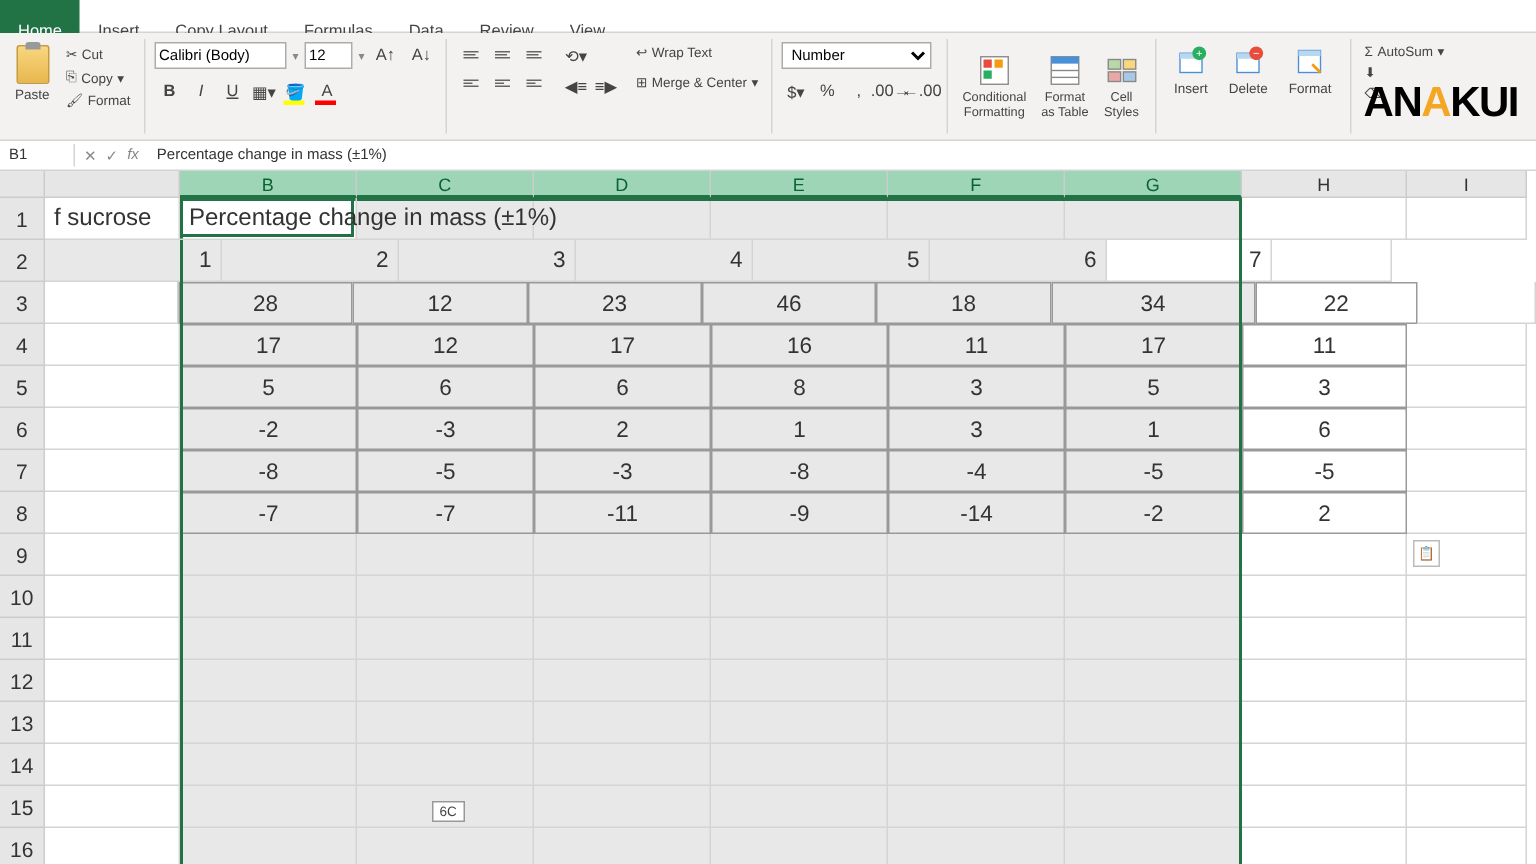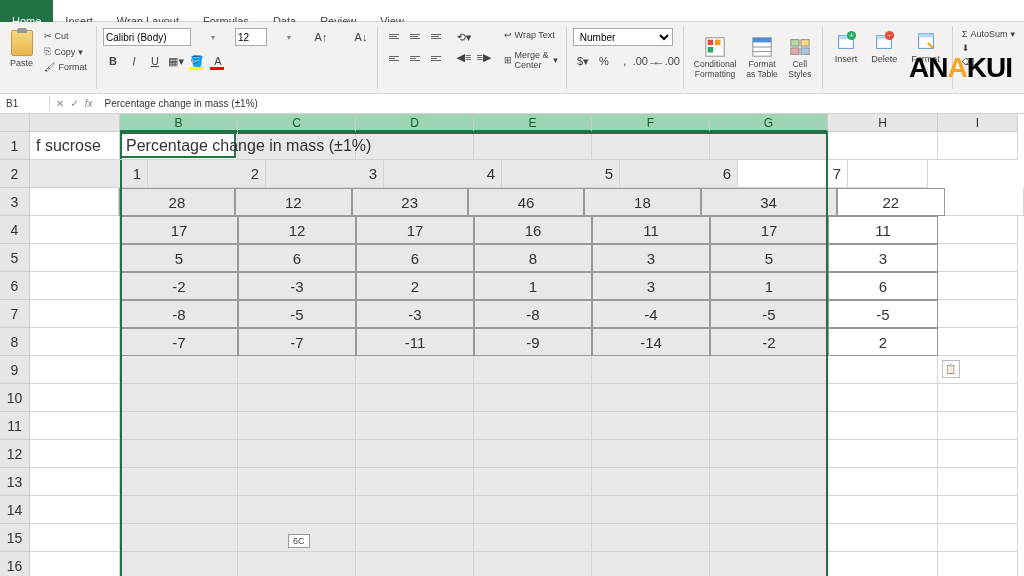--- a/index.html
+++ b/index.html
@@ -6,21 +6,21 @@
 body{width:1024px;height:576px;overflow:hidden;background:#fff;position:relative}
 .tabs{display:flex;background:#fff;height:22px;border-bottom:1px solid #d4d4d4}
 .tab{padding:15px 12px;font-size:11px;color:#444;cursor:pointer}
 .tab.home{background:#217346;color:#fff}
 .ribbon{height:72px;background:#f3f2f1;border-bottom:1px solid #d4d4d4;display:flex;padding:4px 0;position:relative}
 .ribbon-group{border-right:1px solid #d4d4d4;padding:2px 6px;display:flex;flex-direction:column;gap:2px;justify-content:flex-start}
 .paste-btn{display:flex;flex-direction:column;align-items:center;padding:2px 4px;cursor:pointer}
 .paste-icon{width:22px;height:26px;background:linear-gradient(#f8d77e,#e8b74e);border:1px solid #c89a3e;border-radius:2px;position:relative}
 .paste-icon::before{content:'';position:absolute;top:-3px;left:5px;width:10px;height:5px;background:#999;border-radius:2px 2px 0 0}
 .small-btn{font-size:9px;color:#444;display:flex;align-items:center;gap:3px;padding:1px 3px;cursor:pointer}
-.font-row{display:flex;gap:20px;align-items:center}
+.font-row{display:flex;gap:4px;align-items:center}
 .font-select{font-size:10px;border:1px solid #ababab;background:#fff;padding:1px 2px;height:18px}
 .font-name{width:88px}
 .font-size{width:32px}
 .btn-row{display:flex;gap:1px}
 .icon-btn{width:20px;height:18px;display:flex;align-items:center;justify-content:center;font-size:11px;cursor:pointer;color:#444}
 .icon-btn.bold{font-weight:bold}
 .icon-btn.italic{font-style:italic}
 .icon-btn.underline{text-decoration:underline}
 .align-grid{display:grid;grid-template-columns:repeat(3,20px);gap:1px}
 .align-cell{width:20px;height:16px;display:flex;align-items:center;justify-content:center;cursor:pointer}
@@ -59,21 +59,21 @@
 .paste-indicator{position:absolute;width:18px;height:18px;background:#fff;border:1px solid #bbb;font-size:9px;display:flex;align-items:center;justify-content:center}
 .tooltip{position:absolute;background:#fff;border:1px solid #999;padding:1px 4px;font-size:9px;color:#444}
 svg{display:block}
 </style>
 </head>
 <body>
 
 <div class="tabs">
   <div class="tab home">Home</div>
   <div class="tab">Insert</div>
-  <div class="tab">Wrap Layout</div>
+  <div class="tab">Copy Layout</div>
   <div class="tab">Formulas</div>
   <div class="tab">Data</div>
   <div class="tab">Review</div>
   <div class="tab">View</div>
 
 </div>
 
 <div class="ribbon">
   <div class="ribbon-group">
     <div style="display:flex;gap:4px">

